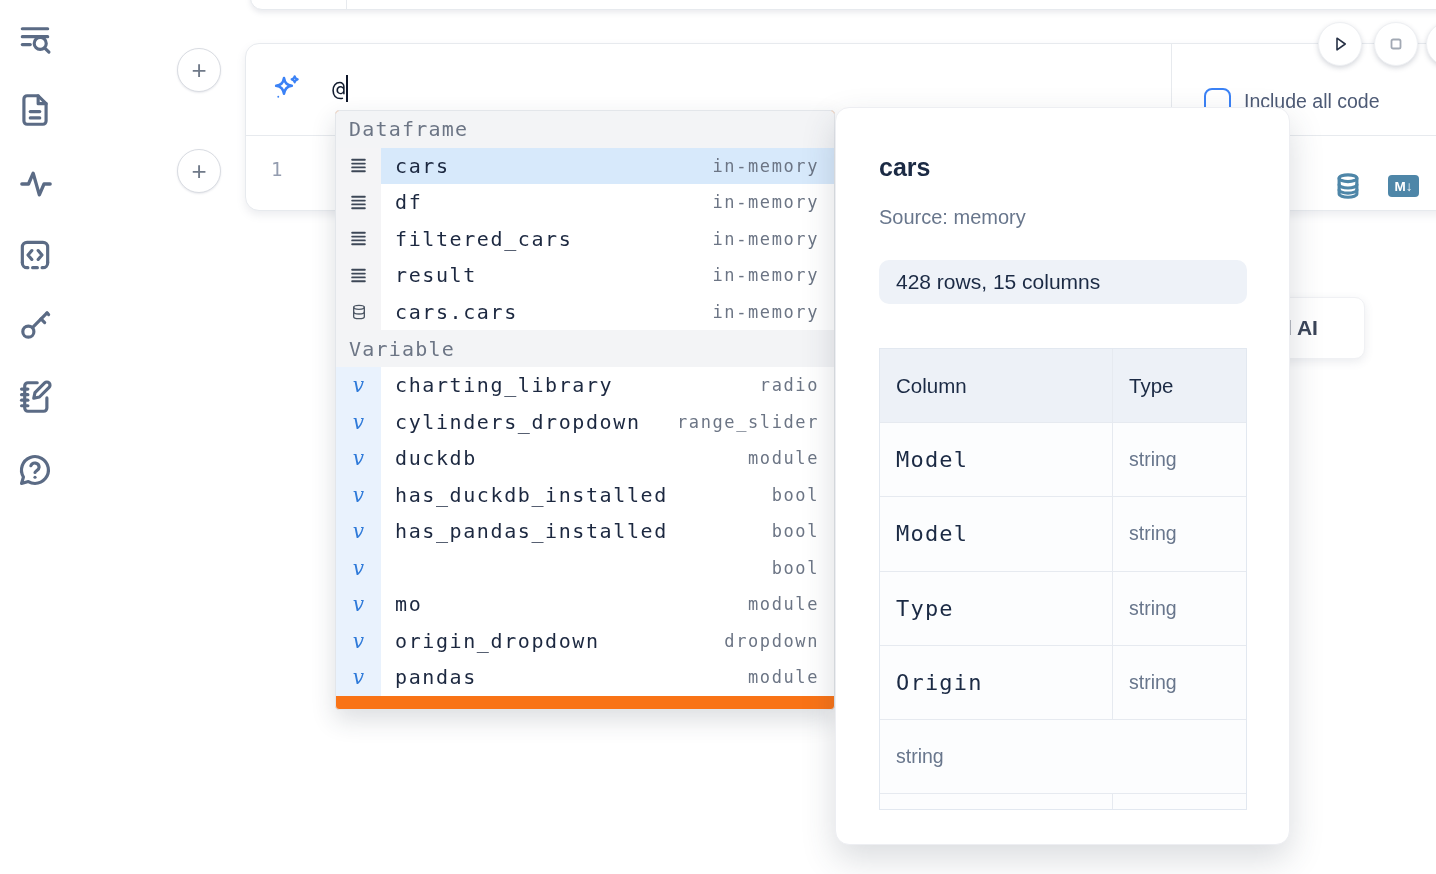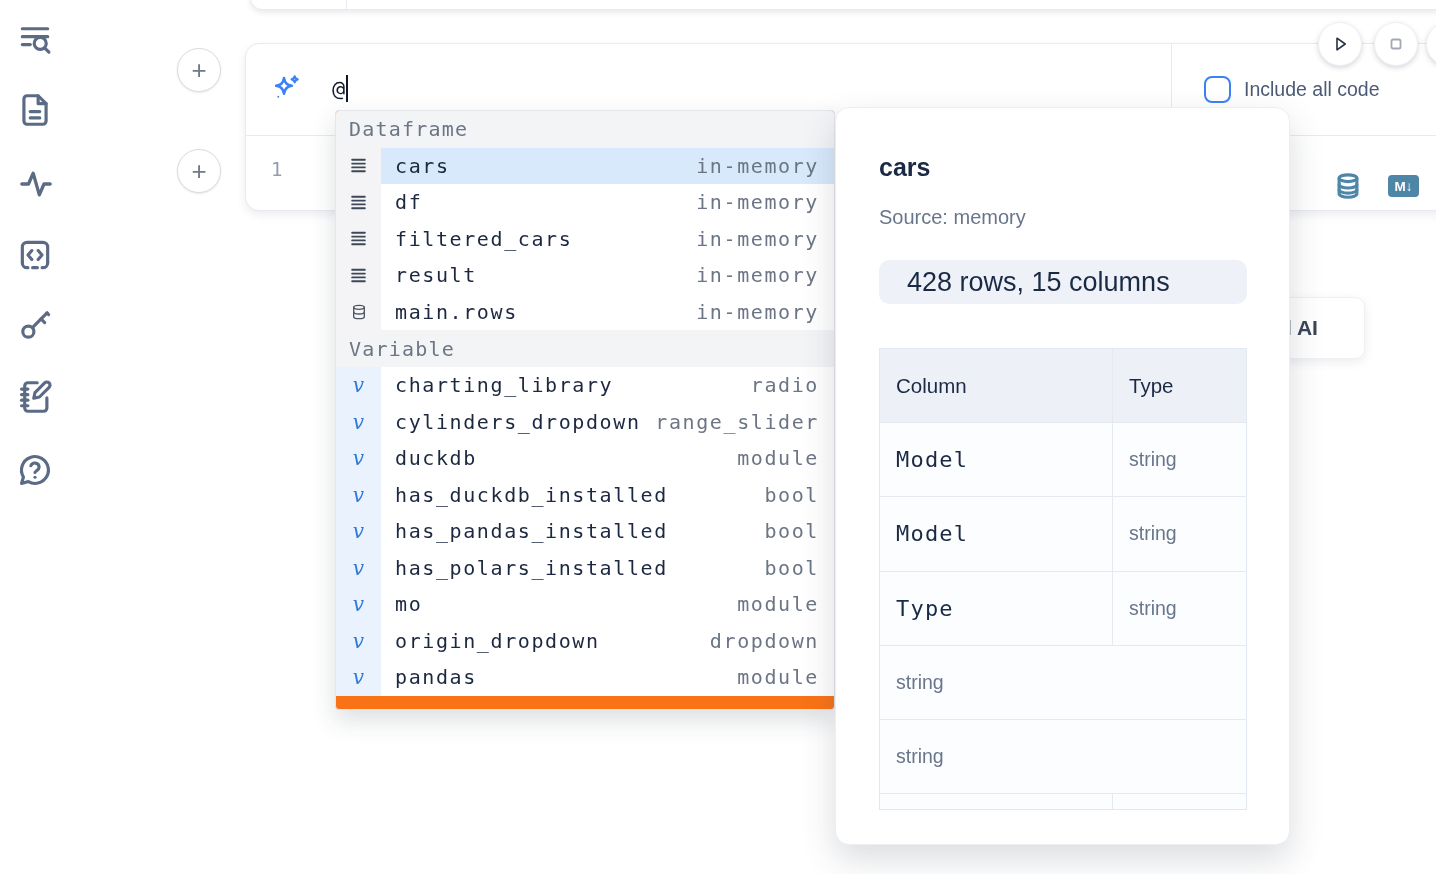--- a/index.html
+++ b/index.html
@@ -30,21 +30,21 @@
     box-shadow:0 4px 8px rgba(120,130,150,.14); z-index:1;
   }
   .prompt-row { position:absolute; left:0; top:0; right:0; height:92px; border-bottom:1px solid #e7eaee; }
   .sparkle { position:absolute; left:24px; top:28px; }
   .prompt-text {
     position:absolute; left:86px; top:31px; font-family:"DejaVu Sans Mono",monospace;
     font-size:22px; color:#111b2e; display:flex; align-items:center;
   }
   .caret { display:inline-block; width:2px; height:27px; background:#0f172a; margin-left:1px; }
   .prompt-vdiv { position:absolute; left:925px; top:0; width:1px; height:92px; background:#e7eaee; }
-  .include-area { position:absolute; left:958px; top:32px; display:flex; align-items:center;text-align:right; }
+  .include-area { position:absolute; left:958px; top:44px; display:flex; align-items:center;text-align:right; }
   .checkbox {
     width:27px; height:27px; border:2px solid #3b82f6; border-radius:8px; background:#fff; cursor:pointer;
   }
   .include-label { margin-left:13px; font-size:19.5px; color:#4d5a75; }
 
   .code-row { position:absolute; left:0; top:92px; right:0; height:75px; }
   .line-no {
     position:absolute; left:25px; top:22px; font-family:"DejaVu Sans Mono",monospace;
     font-size:19px; color:#949db0;
   }
@@ -83,37 +83,37 @@
   .ac-gutter {
     width:45px; flex-shrink:0; background:#f4f4f6;
     display:flex; align-items:center; justify-content:center;
   }
   .ac-gutter.var { background:#e9f2fd; }
   .ac-main {
     flex:1; min-width:0; display:flex; align-items:center; padding:0 15px 0 14px; overflow:visible;
   }
   .ac-row.selected .ac-main { background:#d7e9fb; }
   .ac-name { color:#1c2840; font-size:20px; letter-spacing:1.6px; white-space:nowrap; flex-shrink:0; }
-  .ac-type { margin-left:auto; color:#6c7585; font-size:20px; letter-spacing:1.6px; white-space:nowrap; flex-shrink:0; }
+  .ac-type { margin-left:auto; color:#6c7585; font-size:17px; letter-spacing:1.6px; white-space:nowrap; flex-shrink:0; }
   .v-icon {
     font-family:"DejaVu Serif",serif; font-style:italic; color:#2f7ad9; font-size:20px; line-height:1;
   }
 
   
   .preview {
     position:absolute; left:835px; top:107px; width:455px; height:738px;
     background:#fff; border:1px solid #edeef2; border-radius:14px;
     box-shadow:0 14px 34px rgba(50,60,80,.18); z-index:6;
   }
   .pv-title { position:absolute; left:43px; top:44px; font-size:25px; font-weight:bold; color:#1b2a44; line-height:30px; }
   .pv-source { position:absolute; left:43px; top:97px; font-size:20px; color:#68768c; line-height:24px;text-align:right; }
   .pv-pill {
     position:absolute; left:43px; top:152px; width:368px; height:44px; background:#eef2f8;
-    border-radius:10px; display:flex; align-items:center; padding-left:28px;
-    font-size:27px; color:#1b2a44;
+    border-radius:10px; display:flex; align-items:center; padding-left:17px;
+    font-size:21px; color:#1b2a44;
   }
   .pv-tablewrap {
     position:absolute; left:43px; top:240px; width:368px; height:462px;
     border:1px solid #e2e8f0; overflow:hidden; background:#0c4a6e;
   }
   .pv-tr { display:flex; }
   .pv-tr .c1 { width:233px; border-right:1px solid #e6eaf0; }
   .pv-tr .c2 { flex:1; }
   .pv-cell { display:flex; align-items:center; padding-left:16px; border-bottom:1px solid #e6eaf0; }
   .pv-tr.head .pv-cell { height:74px; background:#edf1f7; font-size:20.5px; color:#1b2a44; }
@@ -309,21 +309,21 @@
 
   <div class="ac-row">
     <span class="ac-gutter">
       <svg width="16" height="16" viewBox="0 0 24 24" fill="none" stroke="#4b5563" stroke-width="2" stroke-linecap="round">
           <ellipse cx="12" cy="5" rx="8" ry="3"></ellipse>
           <path d="M4 5v14c0 1.7 3.6 3 8 3s8-1.3 8-3V5"></path>
           <path d="M4 12c0 1.7 3.6 3 8 3s8-1.3 8-3"></path>
         </svg>
     </span>
     <span class="ac-main">
-        <span class="ac-name">main.rows</span>
+        <span class="ac-name">cars.cars</span>
         <span class="ac-type">in-memory</span>
       </span>
   </div>
 
   <div class="ac-header">Variable</div>
 
   <div class="ac-row">
     <span class="ac-gutter var">
         <span class="v-icon">v</span>
       </span>
@@ -366,21 +366,20 @@
     <span class="ac-main">
         <span class="ac-name">has_pandas_installed</span>
         <span class="ac-type">bool</span>
       </span>
   </div>
   <div class="ac-row">
     <span class="ac-gutter var">
         <span class="v-icon">v</span>
       </span>
     <span class="ac-main">
-        <span class="ac-name">has_polars_installed</span>
         <span class="ac-type">bool</span>
       </span>
   </div>
   <div class="ac-row">
     <span class="ac-gutter var">
         <span class="v-icon">v</span>
       </span>
     <span class="ac-main">
         <span class="ac-name">mo</span>
         <span class="ac-type">module</span>
@@ -436,20 +435,23 @@
     </div>
     <div class="pv-tr body">
       <div class="pv-cell c1">
           <span class="pv-colname">Type</span>
         </div>
       <div class="pv-cell c2">
           <span class="pv-coltype">string</span>
         </div>
     </div>
     <div class="pv-tr body">
+      <div class="pv-cell c1">
+          <span class="pv-colname">Origin</span>
+        </div>
       <div class="pv-cell c2">
           <span class="pv-coltype">string</span>
         </div>
     </div>
     <div class="pv-tr body">
       <div class="pv-cell c2">
           <span class="pv-coltype">string</span>
         </div>
     </div>
     <div class="pv-tr body">

